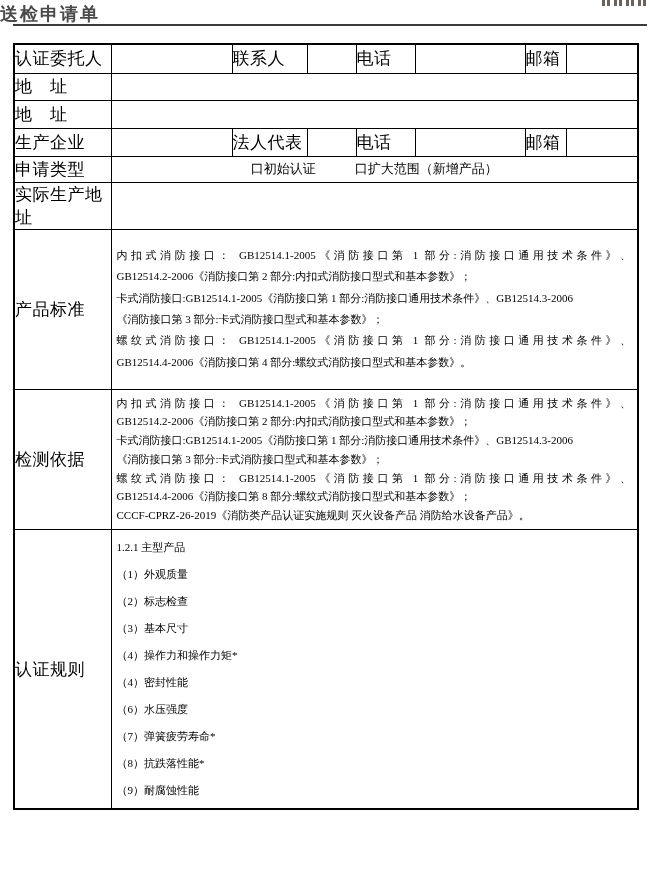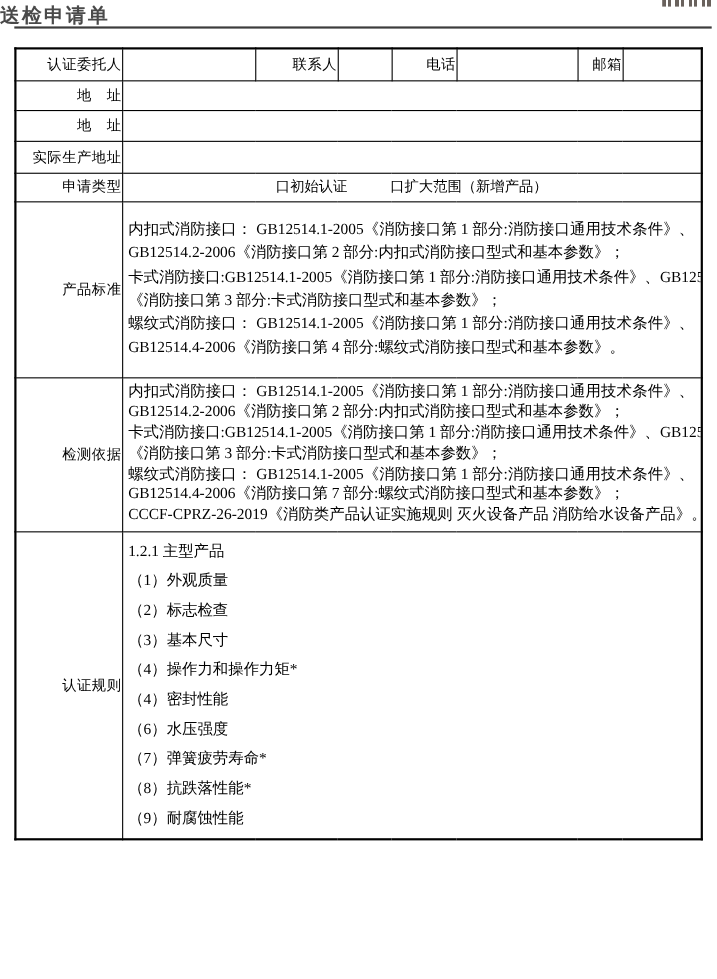--- a/index.html
+++ b/index.html
@@ -20,28 +20,28 @@
     position:absolute;top:0;right:4px;width:46px;height:6px;
     background:repeating-linear-gradient(90deg,#4f4640 0 3px,transparent 3px 5px,#4f4640 5px 8px,transparent 8px 12px);
     opacity:.85;
   }
   table.form{
     position:absolute;left:13px;top:43px;width:624px;
     border-collapse:collapse;table-layout:fixed;
     border:2px solid #000;
   }
   td{
-    border:1px solid #000;padding:0;font-size:13px;
-    text-align:right;vertical-align:middle;overflow:hidden;
+    border:1px solid #000;padding:0;font-size:17px;
+    text-align:left;vertical-align:middle;overflow:hidden;
   }
   td.label{letter-spacing:.5px;}
   td.blank{background:#fff;}
   td.content{
     text-align:left;vertical-align:middle;padding:4px 6px 4px 5px;
-    font-size:14px;
+    font-size:11px;
   }
   .line{line-height:21.4px;white-space:nowrap;}
   .tb .line{line-height:18.8px;}
   .ti .line{line-height:27px;white-space:nowrap;}
   
   .std .line:nth-child(1),.std .line:nth-child(5),
   .tb .line:nth-child(1),.tb .line:nth-child(5){
     text-align:justify;text-align-last:justify;white-space:normal;
   }
   .center-val{text-align:center;font-size:13px;}
@@ -81,29 +81,39 @@
     <td class="label">地　址</td>
     <td class="blank" colspan="7"></td>
   </tr>
 
 
   <tr style="height:28px">
     <td class="label">地　址</td>
     <td class="blank" colspan="7"></td>
   </tr>
 
-
-  <tr style="height:29px">
-    <td class="label">实际生产地址</td>
-    <td class="blank" colspan="7"></td>
+  <tr style="height:28px">
+    <td class="label">生产企业</td>
+    <td class="blank"></td>
+    <td class="label">法人代表</td>
+    <td class="blank"></td>
+    <td class="label">电话</td>
+    <td class="blank"></td>
+    <td class="label">邮箱</td>
+    <td class="blank"></td>
   </tr>
 
   <tr style="height:26px">
     <td class="label">申请类型</td>
     <td class="center-val" colspan="7">口初始认证　　　口扩大范围（新增产品）</td>
+  </tr>
+
+  <tr style="height:29px">
+    <td class="label">实际生产地址</td>
+    <td class="blank" colspan="7"></td>
   </tr>
 
 
 
   <tr style="height:160px">
     <td class="label">产品标准</td>
     <td class="content std" colspan="7">
       <div class="line">内扣式消防接口： GB12514.1-2005《消防接口第 1 部分:消防接口通用技术条件》、</div>
       <div class="line">GB12514.2-2006《消防接口第 2 部分:内扣式消防接口型式和基本参数》；</div>
       <div class="line">卡式消防接口:GB12514.1-2005《消防接口第 1 部分:消防接口通用技术条件》、GB12514.3-2006</div>
@@ -114,21 +124,21 @@
   </tr>
 
   <tr style="height:133px">
     <td class="label">检测依据</td>
     <td class="content tb" colspan="7">
       <div class="line">内扣式消防接口： GB12514.1-2005《消防接口第 1 部分:消防接口通用技术条件》、</div>
       <div class="line">GB12514.2-2006《消防接口第 2 部分:内扣式消防接口型式和基本参数》；</div>
       <div class="line">卡式消防接口:GB12514.1-2005《消防接口第 1 部分:消防接口通用技术条件》、GB12514.3-2006</div>
       <div class="line">《消防接口第 3 部分:卡式消防接口型式和基本参数》；</div>
       <div class="line">螺纹式消防接口： GB12514.1-2005《消防接口第 1 部分:消防接口通用技术条件》、</div>
-      <div class="line">GB12514.4-2006《消防接口第 7 部分:螺纹式消防接口型式和基本参数》；</div>
+      <div class="line">GB12514.4-2006《消防接口第 8 部分:螺纹式消防接口型式和基本参数》；</div>
       <div class="line">CCCF-CPRZ-26-2019《消防类产品认证实施规则 灭火设备产品 消防给水设备产品》。</div>
     </td>
   </tr>
 
   <tr style="height:279px">
     <td class="label">认证规则</td>
     <td class="content ti" colspan="7" style="vertical-align:top;">
       <div class="line">1.2.1 主型产品</div>
       <div class="line">（1）外观质量</div>
       <div class="line">（2）标志检查</div>

